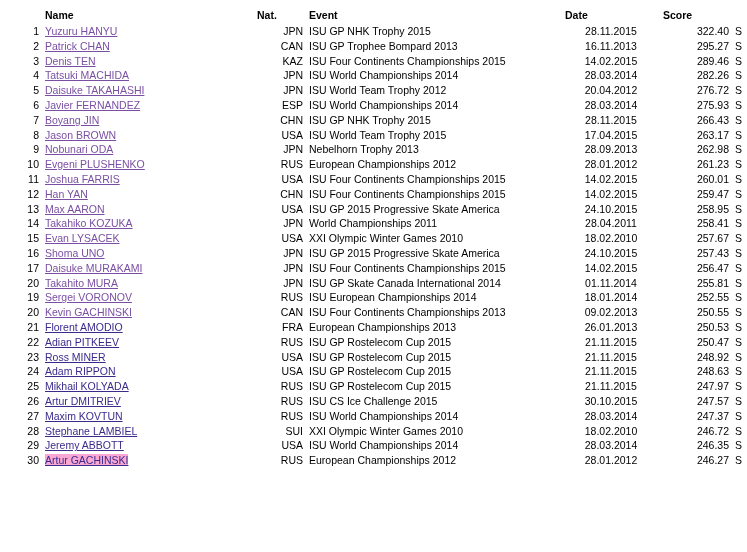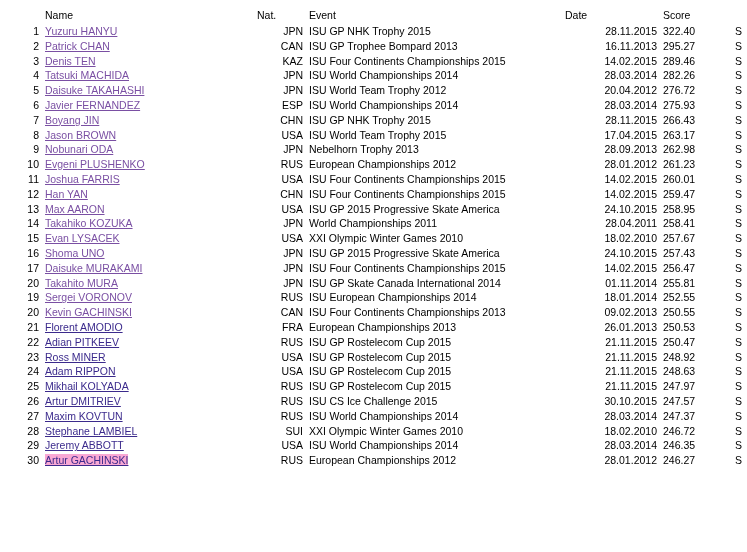--- a/index.html
+++ b/index.html
@@ -38,40 +38,40 @@
     margin: 16px 0 0 2px;
   }
   table.results {
     border-collapse: collapse;
     width: 741px;
     margin: 8px 0 0 2px;
     table-layout: fixed;
   }
   table.results th {
     font-size: 10.5px;
-    font-weight: normal;
+    font-weight: bold;
     text-align: left;
     padding: 1px 3px 3px 3px;
     vertical-align: bottom;
     white-space: nowrap;
   }
   table.results td {
     font-size: 10.5px;
     padding: 1px 3px;
     vertical-align: top;
     white-space: nowrap;
     overflow: hidden;
     text-overflow: clip;
   }
   .col-rank   { width: 34px; text-align: right; padding-right: 6px; }
   .col-name   { width: 206px; }
   .col-nat    { width: 46px; text-align: right; }
   .col-event  { width: 250px; }
-  .col-date   { width: 92px; text-align: right; padding-right: 8px; }
-  .col-score  { width: 66px; text-align: left; padding-right: 8px; }
+  .col-date   { width: 92px; text-align: center; padding-right: 8px; }
+  .col-score  { width: 66px; text-align: right; padding-right: 8px; }
   .col-flag   { width: 24px; text-align: left; padding-left: 6px; }
   th.col-rank { text-align: right; }
   th.col-date { text-align: right; }
   th.col-score{ text-align: right; }
   th.col-flag { text-align: left; }
   a.skater {
     color: #7a4fa3;
     text-decoration: underline;
     cursor: pointer;
   }

